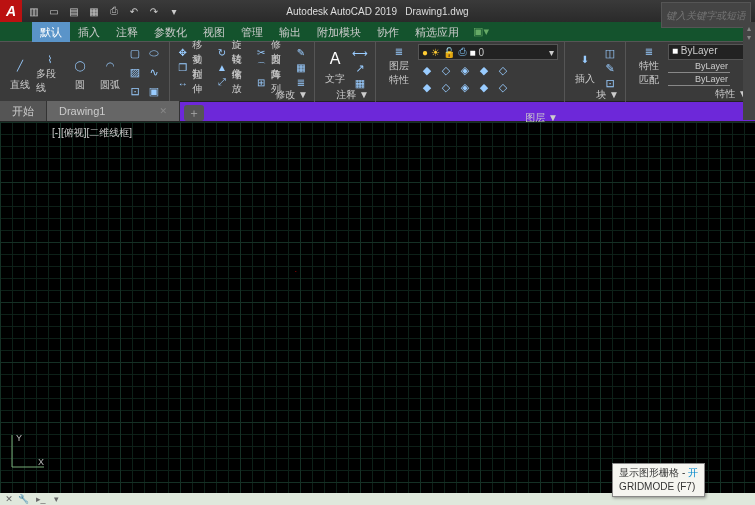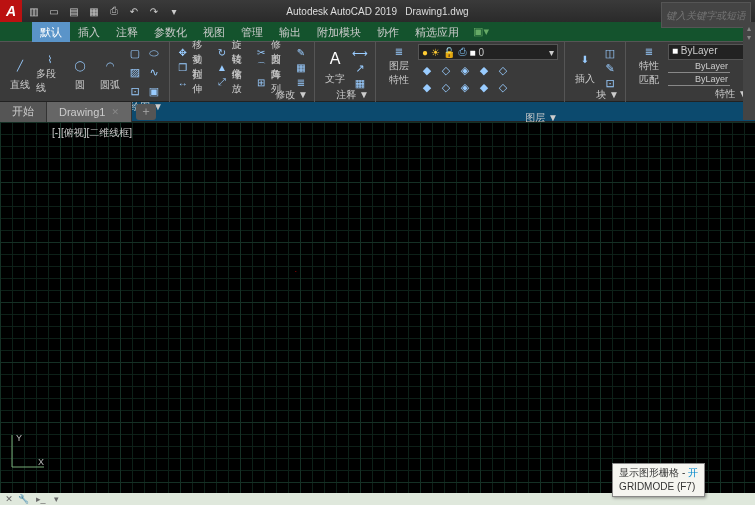--- a/index.html
+++ b/index.html
@@ -26,23 +26,23 @@
   .rbtn-big { width:28px; height:40px; display:flex; flex-direction:column; align-items:center; justify-content:flex-start; gap:2px; font-size:10px; color:#ccc; padding-top:2px; }
   .rbtn-big .ico { width:22px; height:22px; display:flex; align-items:center; justify-content:center; color:#9cf; }
   .rbtn-sm { width:18px; height:18px; display:flex; align-items:center; justify-content:center; color:#9cf; font-size:11px; }
   .rbtn-txt { display:flex; align-items:center; gap:3px; font-size:10px; color:#ccc; height:16px; }
   .rbtn-txt .ico { width:14px; height:14px; display:flex; align-items:center; justify-content:center; color:#9cf; }
   .drop { width:80px; height:16px; background:#222; border:1px solid #555; color:#ccc; font-size:10px; padding:0 3px; }
   .grid3 { display:grid; grid-template-columns:repeat(5,18px); grid-template-rows:repeat(3,16px); gap:1px; }
   .layer-line { width:62px; height:12px; border-bottom:1px solid #888; font-size:9px; color:#ccc; text-align:right; padding-right:2px; }
   
   
-  .doctabs { height:20px; background:#0c4a6e; display:flex; align-items:center; border-bottom:1px solid #222; }
+  .doctabs { height:20px; background:#6d28d9; display:flex; align-items:flex-end; border-bottom:1px solid #222; }
   .doctab { height:20px; padding:0 12px; display:flex; align-items:center; font-size:11px; color:#ccc; background:#555; border-right:1px solid #333; position:relative; }
-  .doctab.active { background:#666; }
+  .doctab.active { background:#666;gap:48px; }
   .doctab-x { margin-left:6px; color:#888; font-size:9px; }
   .doctab-add { width:20px; height:16px; margin-left:4px; background:#555; display:flex; align-items:center; justify-content:center; color:#aaa; font-size:12px; border-radius:3px; }
   
   
   .canvas { position:absolute; top:122px; left:0; right:0; bottom:12px; background:#000; overflow:hidden; }
   .grid-bg { position:absolute; inset:0;
     background-image: linear-gradient(#153025 1px, transparent 1px), linear-gradient(90deg, #153025 1px, transparent 1px),
                       linear-gradient(#0d2018 1px, transparent 1px), linear-gradient(90deg, #0d2018 1px, transparent 1px);
     background-size: 60px 60px, 60px 60px, 12px 12px, 12px 12px;
   }

